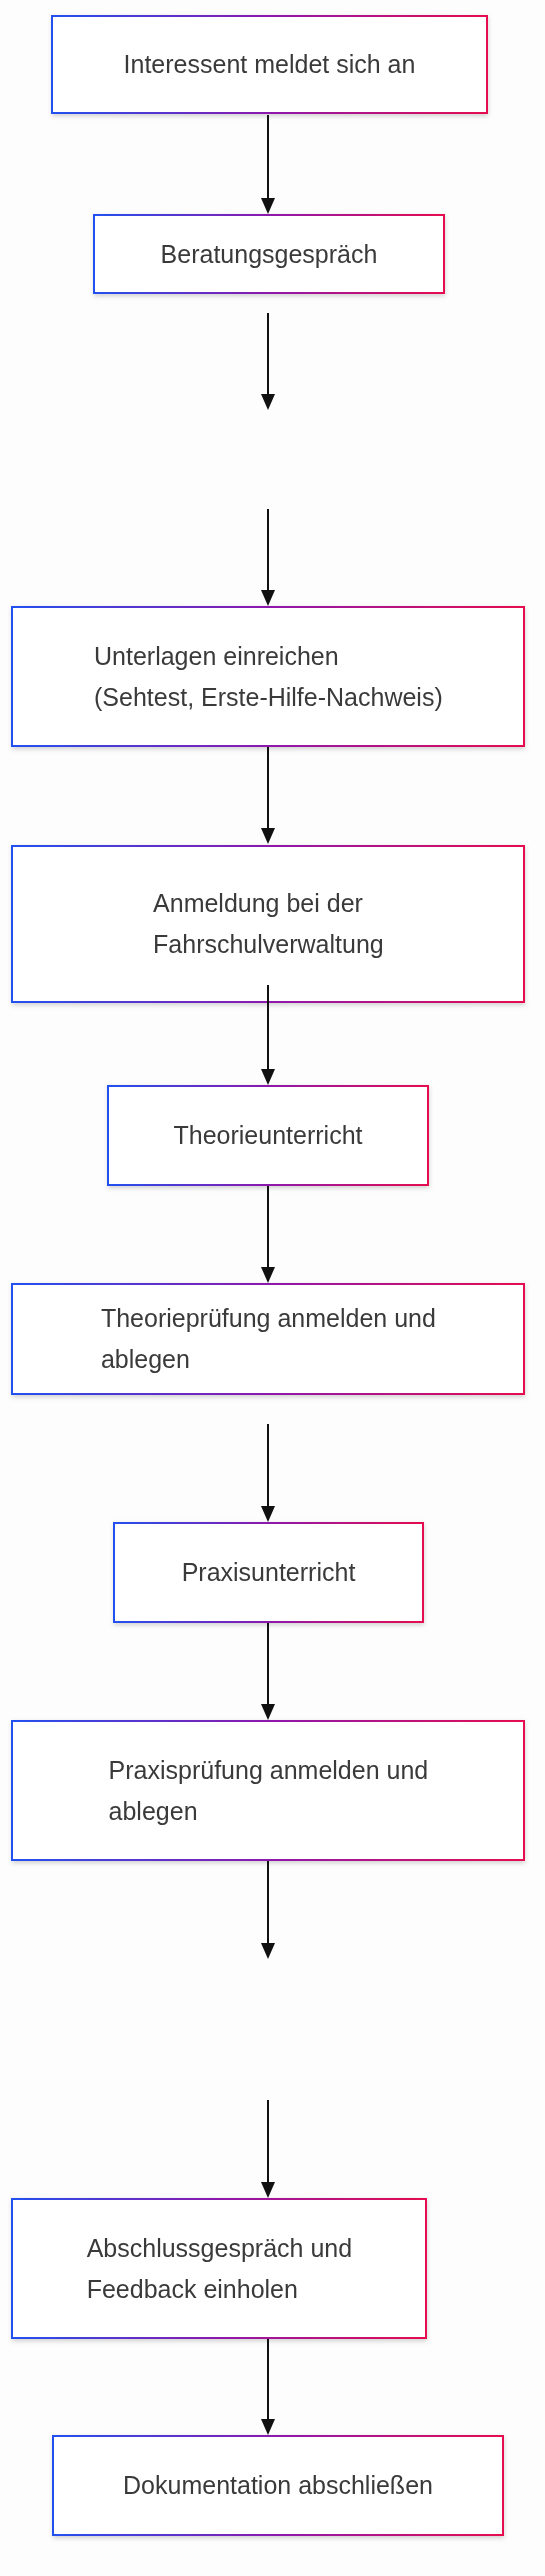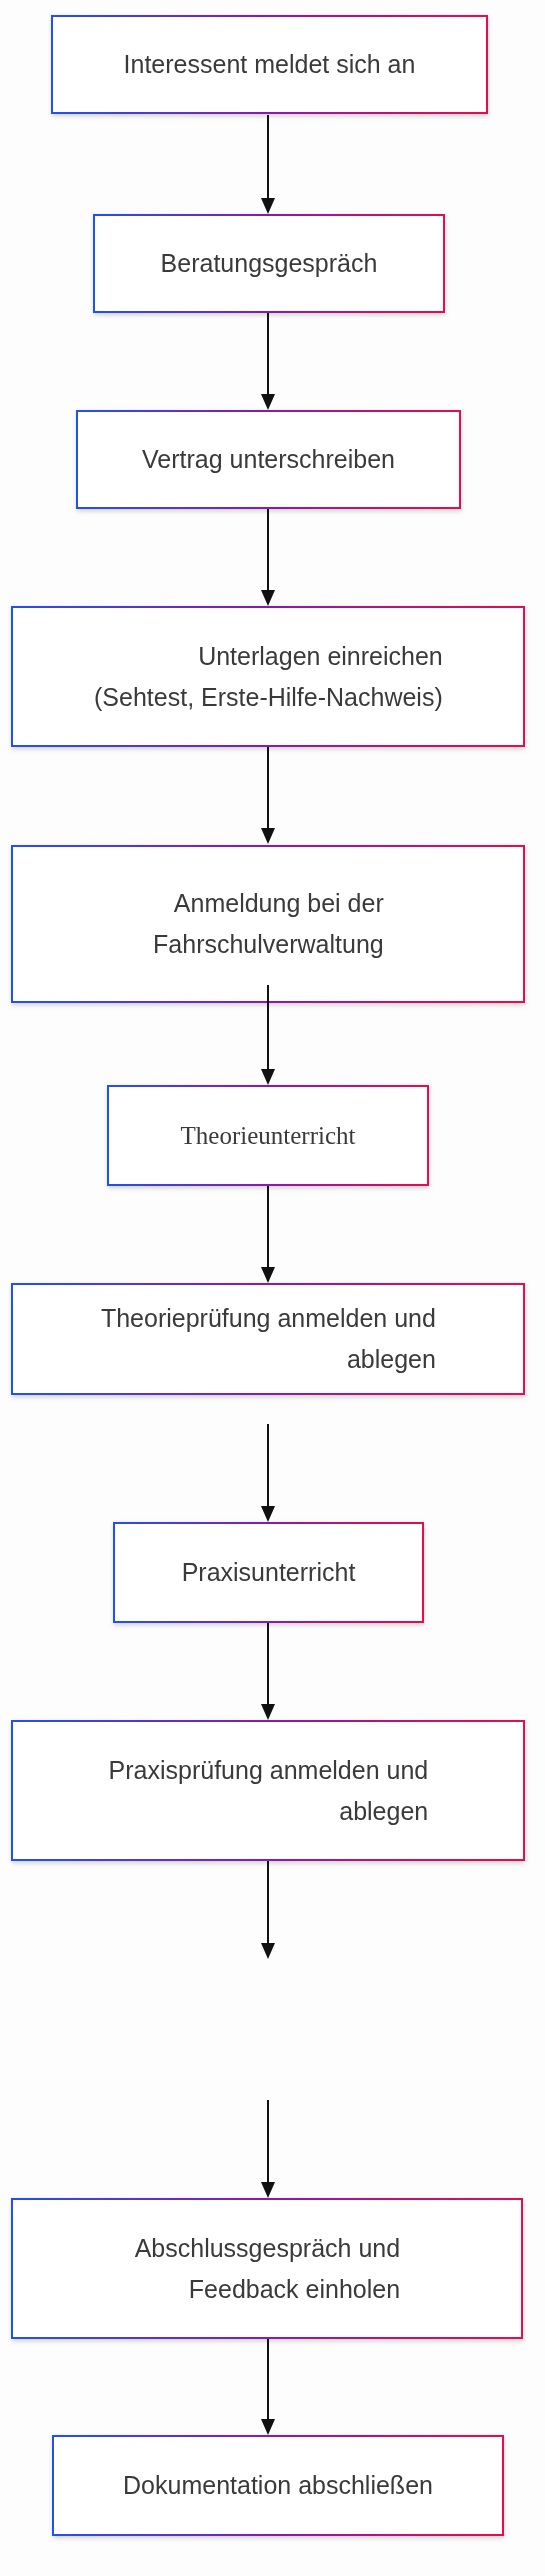--- a/index.html
+++ b/index.html
@@ -21,21 +21,21 @@
     padding: 2px; 
     box-shadow: 1.3px 2px 4.7px rgba(120,120,120,0.35);
   }
   .node-inner {
     width: 100%;
     height: 100%;
     box-sizing: border-box;
     display: flex;
     align-items: center;
     justify-content: center;
-    text-align: right;
+    text-align: left;
   }
   .node-label {
     font-size: 25px;
     line-height: 41px;
     letter-spacing: 0px;
   }
   .arrow-line {
     position: absolute;
     width: 2px;
   }
@@ -49,61 +49,56 @@
 </style>
 </head>
 <body>
 
 <div class="canvas" style="background: rgb(253, 253, 253);">
     <div class="node" style="left: 51px; top: 15.4px; width: 437px; height: 99px; background: linear-gradient(90deg, rgb(33, 81, 240) 0%, rgb(141, 24, 173) 50%, rgb(230, 12, 79) 100%);">
       <div class="node-inner" style="background: rgb(255, 255, 255);">
         <div class="node-label" style="color: rgb(58, 58, 58);">Interessent meldet sich an</div>
       </div>
     </div>
-    <div class="node" style="left: 93px; top: 214px; width: 352px; height: 99px; background: linear-gradient(90deg, rgb(33, 81, 240) 0%, rgb(141, 24, 173) 50%, rgb(230, 12, 79) 100%);">
+    <div class="node" style="left: 93px; top: 214px; width: 352px; height: 80px; background: linear-gradient(90deg, rgb(33, 81, 240) 0%, rgb(141, 24, 173) 50%, rgb(230, 12, 79) 100%);">
       <div class="node-inner" style="background: rgb(255, 255, 255);">
         <div class="node-label" style="color: rgb(58, 58, 58);">Beratungsgespräch</div>
-      </div>
-    </div>
-    <div class="node" style="left: 76px; top: 410px; width: 385px; height: 99px; background: linear-gradient(90deg, rgb(33, 81, 240) 0%, rgb(141, 24, 173) 50%, rgb(230, 12, 79) 100%);">
-      <div class="node-inner" style="background: rgb(255, 255, 255);">
-        <div class="node-label" style="color: rgb(58, 58, 58);">Vertrag unterschreiben</div>
       </div>
     </div>
     <div class="node" style="left: 11.4px; top: 606px; width: 514px; height: 141px; background: linear-gradient(90deg, rgb(33, 81, 240) 0%, rgb(141, 24, 173) 50%, rgb(230, 12, 79) 100%);">
       <div class="node-inner" style="background: rgb(255, 255, 255);">
         <div class="node-label" style="color: rgb(58, 58, 58);">Unterlagen einreichen<br>(Sehtest, Erste-Hilfe-Nachweis)</div>
       </div>
     </div>
     <div class="node" style="left: 11.4px; top: 845px; width: 514px; height: 158px; background: linear-gradient(90deg, rgb(33, 81, 240) 0%, rgb(141, 24, 173) 50%, rgb(230, 12, 79) 100%);">
       <div class="node-inner" style="background: rgb(255, 255, 255);">
         <div class="node-label" style="color: rgb(58, 58, 58);">Anmeldung bei der<br>Fahrschulverwaltung</div>
       </div>
     </div>
     <div class="node" style="left: 107px; top: 1085px; width: 322px; height: 101px; background: linear-gradient(90deg, rgb(33, 81, 240) 0%, rgb(141, 24, 173) 50%, rgb(230, 12, 79) 100%);">
-      <div class="node-inner" style="background: rgb(255, 255, 255); font-family: Liberation Serif, serif;">
+      <div class="node-inner" style="background: rgb(255, 255, 255);">
         <div class="node-label" style="color: rgb(58, 58, 58);">Theorieunterricht</div>
       </div>
     </div>
     <div class="node" style="left: 11.4px; top: 1283px; width: 514px; height: 112px; background: linear-gradient(90deg, rgb(33, 81, 240) 0%, rgb(141, 24, 173) 50%, rgb(230, 12, 79) 100%);">
       <div class="node-inner" style="background: rgb(255, 255, 255);">
         <div class="node-label" style="color: rgb(58, 58, 58);">Theorieprüfung anmelden und<br>ablegen</div>
       </div>
     </div>
     <div class="node" style="left: 113px; top: 1522px; width: 311px; height: 101px; background: linear-gradient(90deg, rgb(33, 81, 240) 0%, rgb(141, 24, 173) 50%, rgb(230, 12, 79) 100%);">
       <div class="node-inner" style="background: rgb(255, 255, 255);">
         <div class="node-label" style="color: rgb(58, 58, 58);">Praxisunterricht</div>
       </div>
     </div>
     <div class="node" style="left: 11.4px; top: 1720px; width: 514px; height: 141px; background: linear-gradient(90deg, rgb(33, 81, 240) 0%, rgb(141, 24, 173) 50%, rgb(230, 12, 79) 100%);">
       <div class="node-inner" style="background: rgb(255, 255, 255);">
         <div class="node-label" style="color: rgb(58, 58, 58);">Praxisprüfung anmelden und<br>ablegen</div>
       </div>
     </div>
-    <div class="node" style="left: 11.4px; top: 2198px; width: 512px; height: 141px; background: linear-gradient(90deg, rgb(33, 81, 240) 0%, rgb(141, 24, 173) 50%, rgb(230, 12, 79) 100%);">
+    <div class="node" style="left: 11.4px; top: 2198px; width: 416px; height: 141px; background: linear-gradient(90deg, rgb(33, 81, 240) 0%, rgb(141, 24, 173) 50%, rgb(230, 12, 79) 100%);">
       <div class="node-inner" style="background: rgb(255, 255, 255);">
         <div class="node-label" style="color: rgb(58, 58, 58);">Abschlussgespräch und<br>Feedback einholen</div>
       </div>
     </div>
     <div class="node" style="left: 52px; top: 2435px; width: 452px; height: 101px; background: linear-gradient(90deg, rgb(33, 81, 240) 0%, rgb(141, 24, 173) 50%, rgb(230, 12, 79) 100%);">
       <div class="node-inner" style="background: rgb(255, 255, 255);">
         <div class="node-label" style="color: rgb(58, 58, 58);">Dokumentation abschließen</div>
       </div>
     </div>
     <div class="arrow-line" style="left: 267px; top: 115px; height: 85px; background: rgb(17, 17, 17);"></div>

